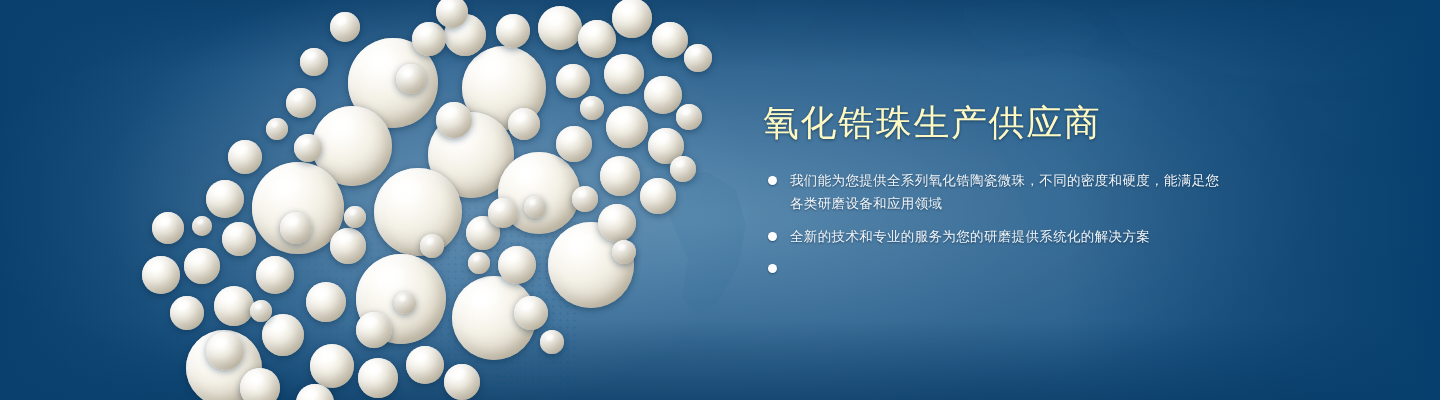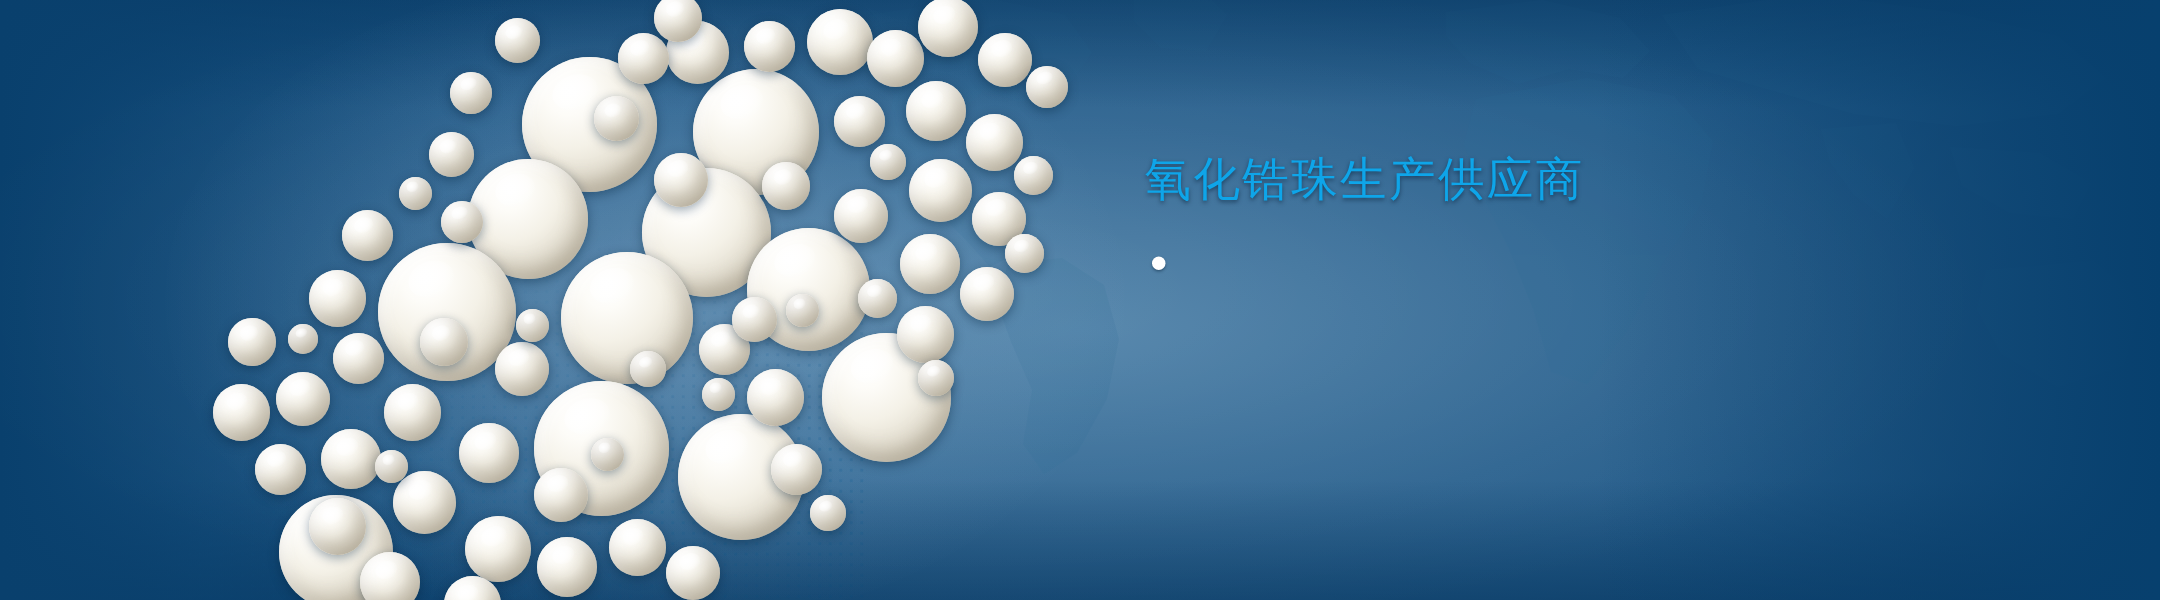--- a/index.html
+++ b/index.html
@@ -88,25 +88,25 @@
   }
 
   
   .copy{
     position:absolute;
     left:763px; top:104px;
     width:470px;
   }
   .headline{
     margin:0 0 27px 0;
-    font-size:31px;
+    font-size:36px;
     line-height:1.06;
     font-weight:400;
     letter-spacing:1.6px;
-    color:#0ea5e9;
+    color:#fef9c3;
     text-shadow:0 1px 3px rgba(2,26,48,.55);
     white-space:nowrap;
   }
   .bullets{
     list-style:none;
     margin:0;
     padding:0;
   }
   .bullet{
     position:relative;
@@ -246,17 +246,25 @@
     <div class="bead sm" style="left:540px;top:330px;width:24px;height:24px;"></div>
     <div class="bead sm" style="left:612px;top:240px;width:24px;height:24px;"></div>
   </div>
 
   <div class="copy">
     <h1 class="headline">氧化锆珠生产供应商</h1>
 
     <ul class="bullets">
       <li class="bullet">
         <span class="dot"></span>
+        <span>我们能为您提供全系列氧化锆陶瓷微珠，不同的密度和硬度，能满足您各类研磨设备和应用领域</span>
+      </li>
+      <li class="bullet">
+        <span class="dot"></span>
+        <span>全新的技术和专业的服务为您的研磨提供系统化的解决方案</span>
+      </li>
+      <li class="bullet">
+        <span class="dot"></span>
       </li>
     </ul>
   </div>
 
 </div>
 
 </body></html>

